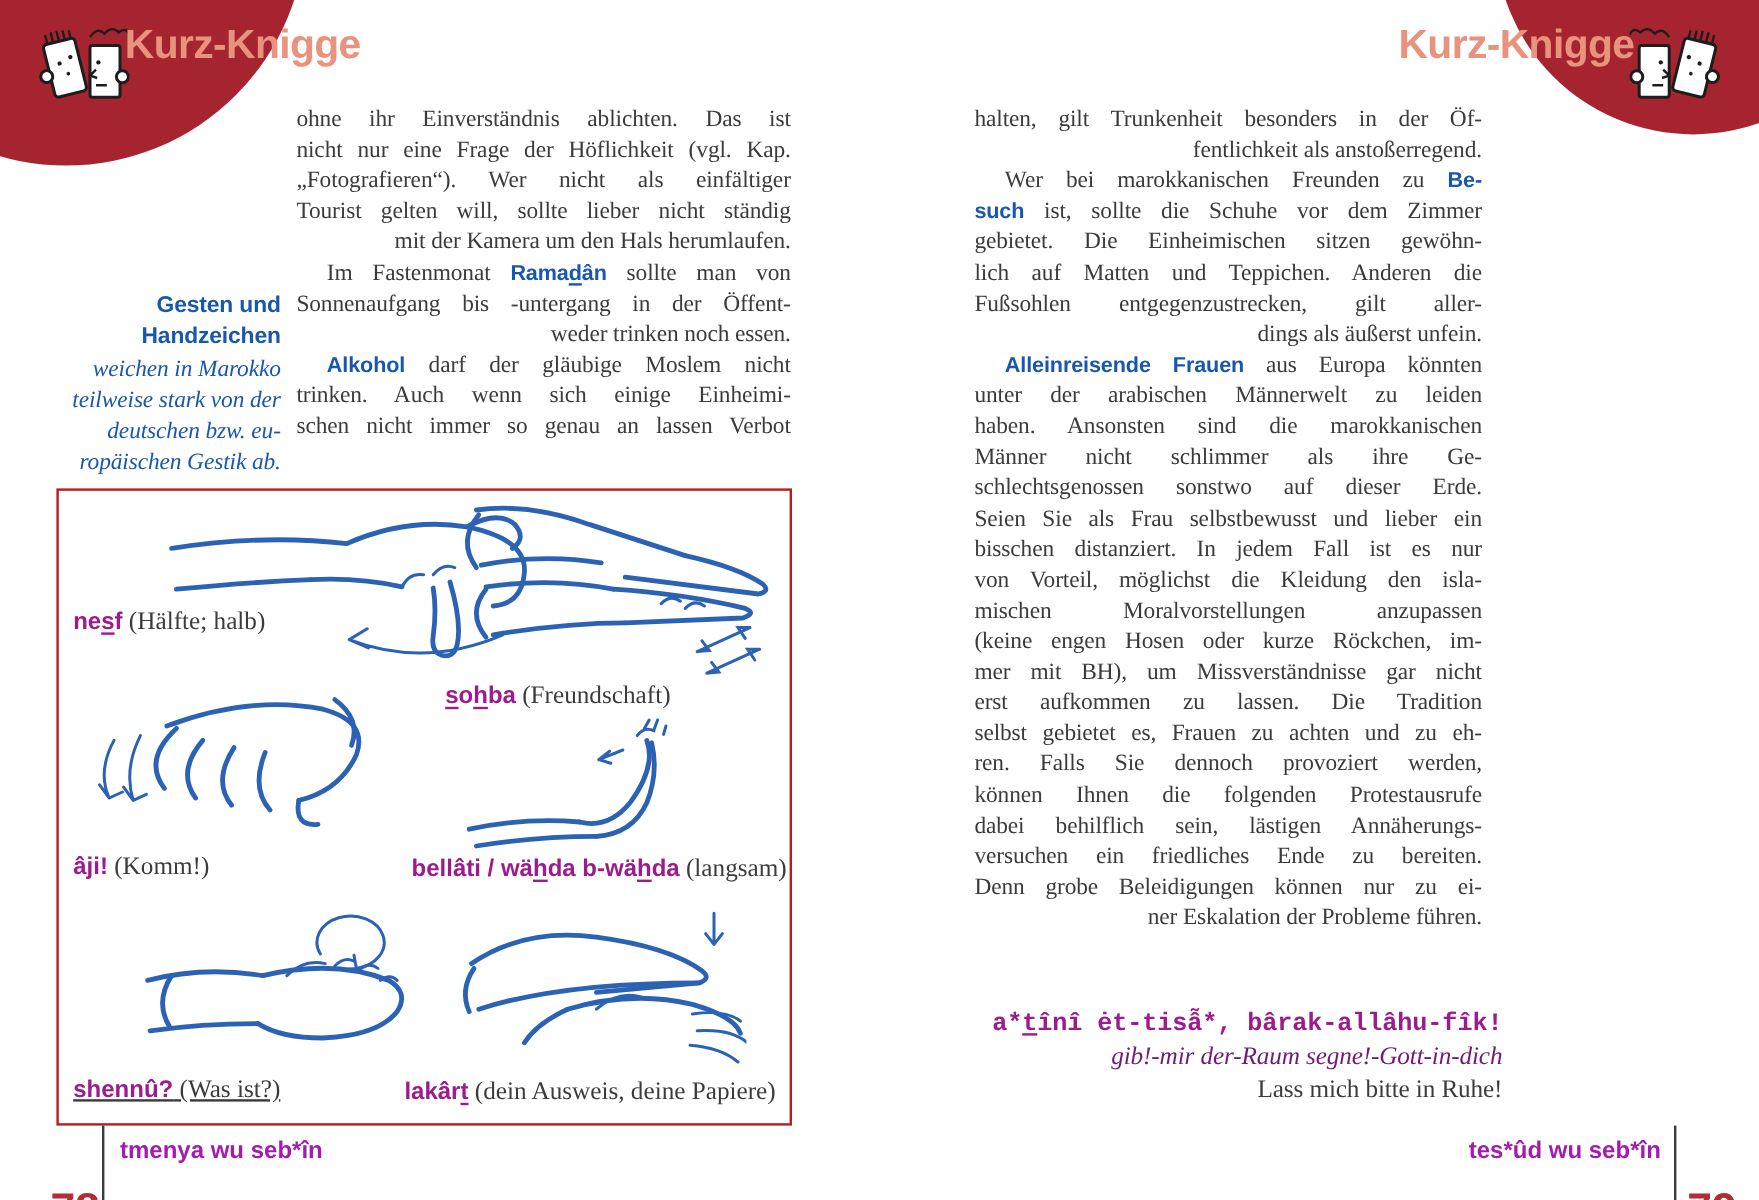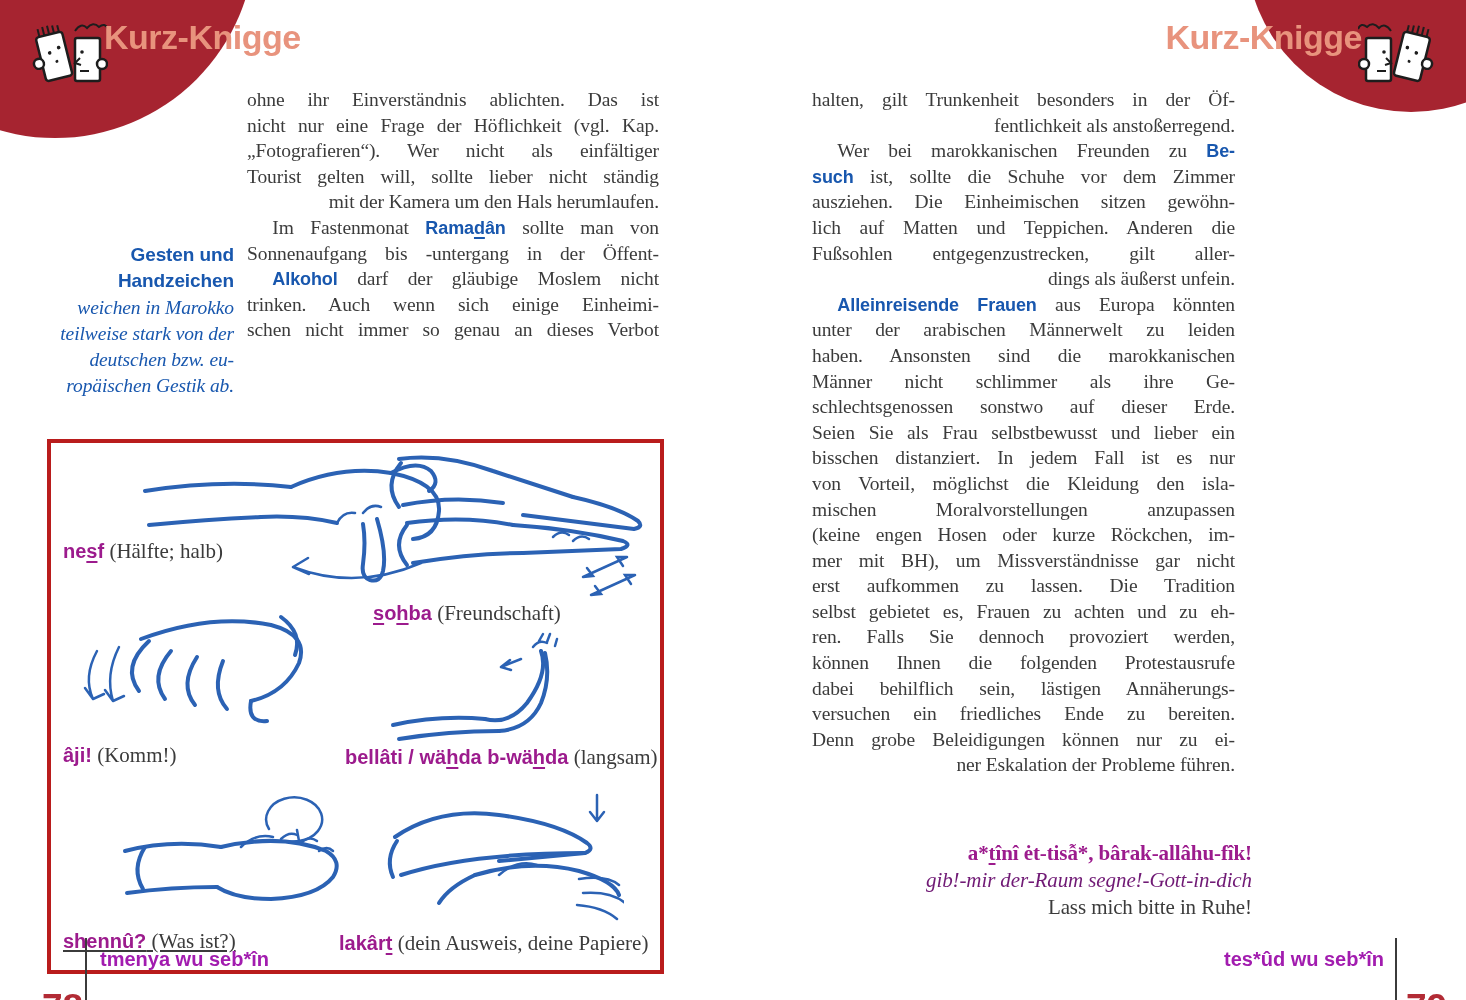--- a/index.html
+++ b/index.html
@@ -44,29 +44,29 @@
     font-family:"Liberation Sans", sans-serif;font-weight:bold;
     color:#1857ae;font-size:19px;
   }
   .side-note{font-style:italic;color:#1857ae;font-size:19.5px;}
   
   #right-body{left:812px;top:87px;width:423px;}
   
   #phrase-block{left:812px;top:840px;width:440px;}
   #phrase-block .tline{height:27px;line-height:27px;white-space:nowrap;}
   .phrase-term{
-    font-family:Liberation Serif, serif;font-weight:bold;
+    font-family:Liberation Mono, monospace;font-weight:bold;
     color:#9c1b8d;font-size:21px;
   }
   .phrase-gloss{font-style:italic;font-size:21px;color:#701a75;}
   .phrase-translation{font-size:21px;color:#3b3b3b;}
   
   #figure-box{
     position:absolute;left:47px;top:407px;width:609px;height:527px;
-    border:4px solid #b91c1c;background:#ffffff;margin-top:32px;
+    border:2px solid #b91c1c;background:#ffffff;
   }
   .fig-label{position:absolute;white-space:nowrap;font-size:21px;color:#3b3b3b;}
   .fig-term{
     font-family:"Liberation Sans", sans-serif;font-weight:bold;
     color:#9c1b8d;font-size:20px;
   }
   .fig-svg{position:absolute;}
   .sketch{stroke:#2b62b4;fill:none;stroke-width:4;stroke-linecap:round;stroke-linejoin:round;}
   .sketch-thin{stroke:#2b62b4;fill:none;stroke-width:2.5;stroke-linecap:round;}
   
@@ -155,23 +155,24 @@
     <div class="tline side-note">ropäischen Gestik ab.</div>
   </div>
 <div id="left-body" class="textcol">
     <div class="tline j">ohne ihr Einverständnis ablichten. Das ist</div>
     <div class="tline j">nicht nur eine Frage der Höflichkeit (vgl. Kap.</div>
     <div class="tline j">„Fotografieren“). Wer nicht als einfältiger</div>
     <div class="tline j">Tourist gelten will, sollte lieber nicht ständig</div>
     <div class="tline">mit der Kamera um den Hals herumlaufen.</div>
     <div class="tline j ind"><span>Im Fastenmonat </span><span class="kw">Rama</span><span class="kw u">d</span><span class="kw">ân</span><span> sollte man von</span></div>
     <div class="tline j">Sonnenaufgang bis -untergang in der Öffent-</div>
+    <div class="tline">weder trinken noch essen.</div>
     <div class="tline j ind"><span class="kw">Alkohol</span><span> darf der gläubige Moslem nicht</span></div>
     <div class="tline j">trinken. Auch wenn sich einige Einheimi-</div>
-    <div class="tline j">schen nicht immer so genau an dieses Verbot</div>
+    <div class="tline j">schen nicht immer so genau an lassen Verbot</div>
   </div>
 
 <div id="figure-box">
 
   <svg id="fig-svg-0" class="fig-svg" width="320" height="130" viewBox="0 0 320 130">
     <path class="sketch" d="M4,38 Q80,26 150,34"></path>
     <path class="sketch" d="M8,72 Q70,66 120,64"></path>
     <path class="sketch" d="M150,34 Q200,12 250,20 Q300,30 298,58 Q296,84 272,86"></path>
     <path class="sketch" d="M250,20 Q276,6 290,18 Q300,30 288,38"></path>
     <path class="sketch" d="M120,64 Q160,62 196,70"></path>
@@ -242,21 +243,21 @@
   <div id="fig-label-3" class="fig-label"><span class="fig-term"><span>bellâti / wä</span><span class="u">h</span><span>da b-wä</span><span class="u">h</span><span>da</span></span><span> (langsam)</span></div>
   <div id="fig-label-4" class="fig-label"><span class="fig-term"><span>shennû?</span></span><span> (Was ist?)</span></div>
   <div id="fig-label-5" class="fig-label"><span class="fig-term"><span>lakâr</span><span class="u">t</span></span><span> (dein Ausweis, deine Papiere)</span></div>
 </div>
 
 <div id="right-body" class="textcol">
     <div class="tline j">halten, gilt Trunkenheit besonders in der Öf-</div>
     <div class="tline">fentlichkeit als anstoßerregend.</div>
     <div class="tline j ind"><span>Wer bei marokkanischen Freunden zu </span><span class="kw">Be-</span></div>
     <div class="tline j"><span class="kw">such</span><span> ist, sollte die Schuhe vor dem Zimmer</span></div>
-    <div class="tline j">ausziehen. Die Einheimischen sitzen gewöhn-</div>
+    <div class="tline j">gebietet. Die Einheimischen sitzen gewöhn-</div>
     <div class="tline j">lich auf Matten und Teppichen. Anderen die</div>
     <div class="tline j">Fußsohlen entgegenzustrecken, gilt aller-</div>
     <div class="tline">dings als äußerst unfein.</div>
     <div class="tline j ind"><span class="kw">Alleinreisende Frauen</span><span> aus Europa könnten</span></div>
     <div class="tline j">unter der arabischen Männerwelt zu leiden</div>
     <div class="tline j">haben. Ansonsten sind die marokkanischen</div>
     <div class="tline j">Männer nicht schlimmer als ihre Ge-</div>
     <div class="tline j">schlechtsgenossen sonstwo auf dieser Erde.</div>
     <div class="tline j">Seien Sie als Frau selbstbewusst und lieber ein</div>
     <div class="tline j">bisschen distanziert. In jedem Fall ist es nur</div>

